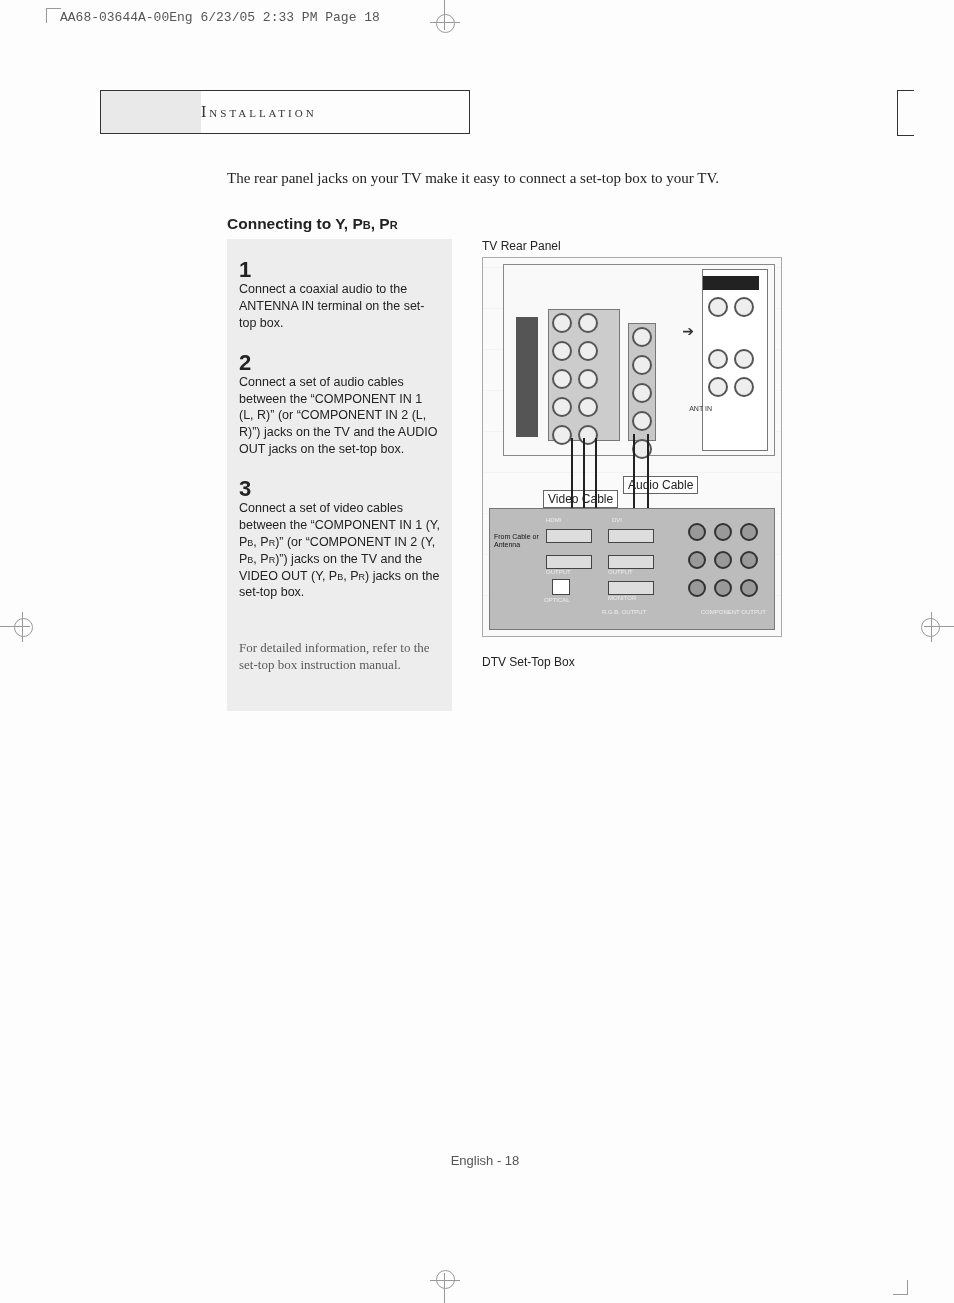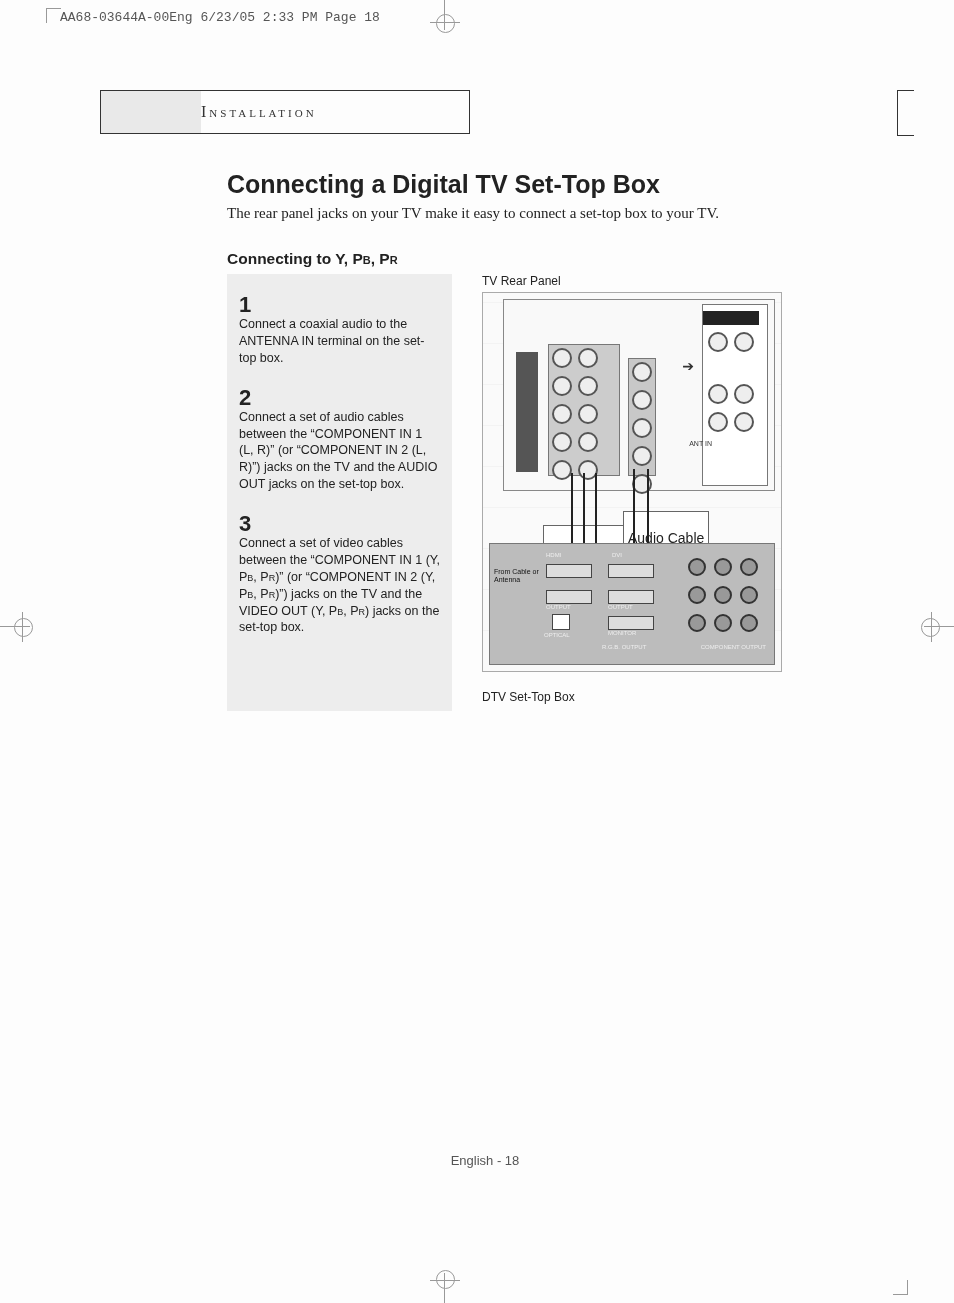--- a/index.html
+++ b/index.html
@@ -168,21 +168,21 @@
   .rp-block1{position:absolute;left:12px;top:52px;width:22px;height:120px;background:#555;}
   .rp-block2{position:absolute;left:44px;top:44px;width:70px;height:130px;background:#ccc;border:1px solid #777;}
   .rp-block2b{position:absolute;left:124px;top:58px;width:26px;height:116px;background:#c8c8c8;border:1px solid #777;}
   .rp-block3{position:absolute;right:6px;top:4px;width:64px;height:180px;background:#fff;border:1px solid #777;}
   .rp-avin{position:absolute;right:8px;top:6px;width:56px;height:14px;background:#222;}
   .rp-jacks{position:absolute;right:10px;top:24px;width:52px;height:150px;}
   .jack{width:16px;height:16px;border:2px solid #555;border-radius:50%;display:inline-block;margin:3px;background:#eee;}
   .rp-ant{position:absolute;right:62px;top:140px;font-size:7px;color:#333;}
   .arrow-r{position:absolute;right:80px;top:58px;color:#333;font-size:14px;}
 
-  .cable-lbl{position:absolute;font-size:14px;border:1px solid #666;padding:18px 4px;background:#fff;}
+  .cable-lbl{position:absolute;font-size:12px;border:1px solid #666;padding:1px 4px;background:#fff;}
   .vid-lbl{left:60px;top:232px;} .aud-lbl{left:140px;top:218px;}
 
   .stb {
     position:absolute; left:6px; right:6px; bottom:6px; height:120px;
     background:#bcbcbc; border:1px solid #777;
   }
   .stb-left{position:absolute;left:4px;top:24px;font-size:7px;line-height:1.1;color:#111;}
   .stb-port{position:absolute;width:44px;height:12px;background:#ddd;border:1px solid #444;}
   .stb-p1{left:56px;top:20px;} .stb-p2{left:118px;top:20px;}
   .stb-p3{left:56px;top:46px;} .stb-p4{left:118px;top:46px;}
@@ -226,21 +226,20 @@
 <div class="corner-tl"></div>
 <div class="corner-br"></div>
 
 <div class="section-header-frame">
   <div class="section-header-fill"></div>
   <div class="section-header-text">Installation</div>
 </div>
 <div class="hdr-right-stub"></div>
 
 <div class="content">
-  <h1 class="title">Connecting a Digital TV Set-Top Box</h1>
   <p class="intro">The rear panel jacks on your TV make it easy to connect a set-top box to your TV.</p>
 
   <div class="subhead">
     <span>Connecting to Y, P</span><span class="sub">B</span><span>, P</span><span class="sub">R</span>
   </div>
 
   <div class="two-col">
     <div class="left-col">
       <div class="step-num">1</div>
       <p class="step-text">Connect a coaxial audio to the ANTENNA IN terminal on the set-top box.</p>
@@ -248,20 +247,21 @@
       <div class="step-num">2</div>
       <p class="step-text">Connect a set of audio cables between the “COMPONENT IN 1 (L, R)” (or “COMPONENT IN 2 (L, R)”) jacks on the TV and the AUDIO OUT jacks on the set-top box.</p>
 
       <div class="step-num">3</div>
       <p class="step-text">
         <span>Connect a set of video cables between the “COMPONENT IN 1 (Y, P</span><span class="sub">B</span><span>, P</span><span class="sub">R</span><span>)” (or “COMPONENT IN 2 (Y, P</span><span class="sub">B</span><span>, P</span><span class="sub">R</span><span>)”) jacks on the TV and the VIDEO OUT (Y, P</span><span class="sub">B</span><span>, P</span><span class="sub">R</span><span>) jacks on the set-top box.</span>
       </p>
 
       <p class="note">
         <br>
+        <span>For detailed information, refer to the set-top box instruction manual.</span>
       </p>
     </div>
 
     <div class="right-col">
       <span class="panel-label">TV Rear Panel</span>
       <div class="diagram">
         <div class="rear-panel">
           <div class="rp-block1"></div>
           <div class="rp-block2">
             <span class="jack"></span><span class="jack"></span>

